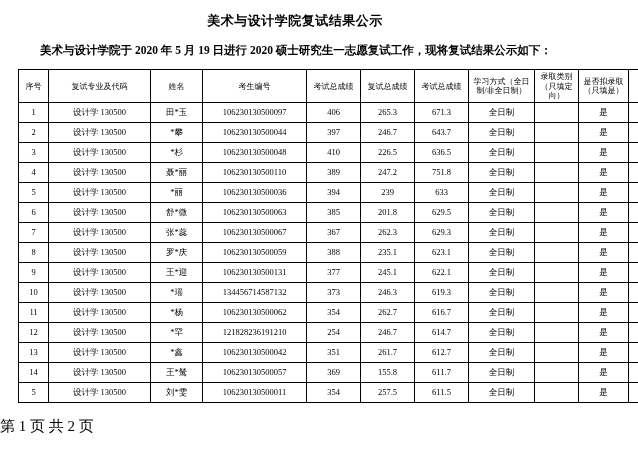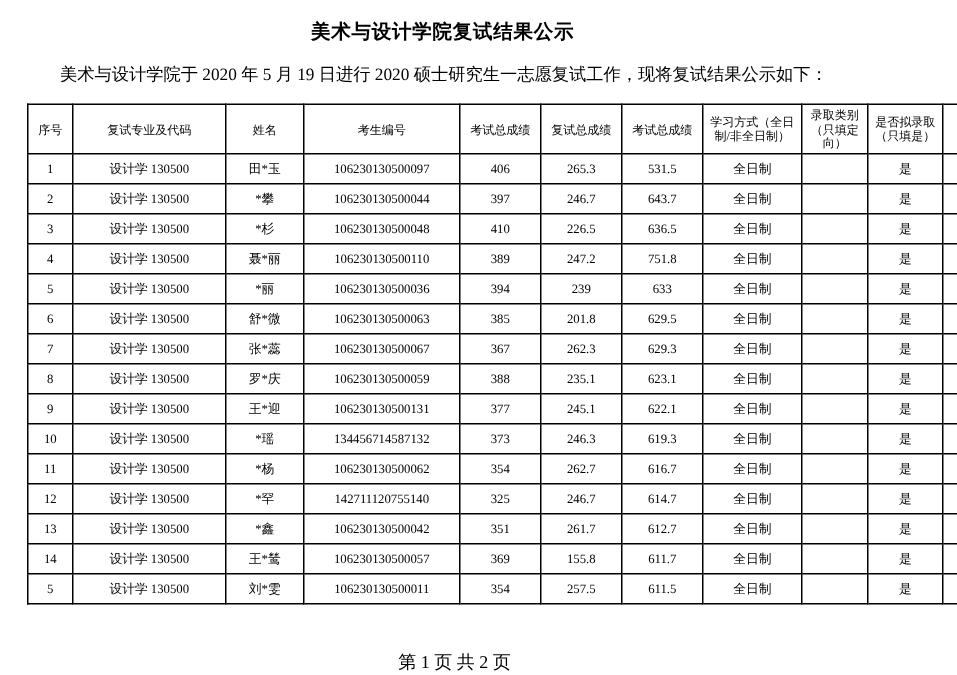--- a/index.html
+++ b/index.html
@@ -23,21 +23,21 @@
   }
   .doc-title {
     text-align: center;
     font-size: 13px;
     font-weight: bold;
     letter-spacing: 0.5px;
     margin: 2px 0 10px 0;
   }
   .intro {
     font-size: 11.5px;
-    font-weight: normal;
+    font-weight: bold;
     line-height: 1.85;
     text-align: justify;
     margin: 0 0 8px 0;
   }
   .intro .indent {
     display: inline-block;
     width: 22px;
   }
   table.results {
     width: 100%;
@@ -76,23 +76,23 @@
   col.c6 { width: 54px; }
   col.c7 { width: 66px; }
   col.c8 { width: 44px; }
   col.c9 { width: 50px; }
   col.c10 { width: 42px; }
 
   .footer {
     position: absolute;
     left: 0;
     right: 0;
-    bottom: 0;
-    text-align: center;
-    font-size: 12px;
+    bottom: 14px;
+    text-align: left;
+    font-size: 15px;
   }
 </style>
 </head>
 <body>
 
 <div class="page">
 
   <div class="doc-title">美术与设计学院复试结果公示</div>
 
   <p class="intro"><span class="indent"></span><span>美术与设计学院于 2020 年 5 月 19 日进行 2020 硕士研究生一志愿复试工作，现将复试结果公示如下：</span></p>
@@ -127,21 +127,21 @@
       </tr>
     </thead>
     <tbody>
       <tr>
         <td>1</td>
         <td>设计学 130500</td>
         <td>田*玉</td>
         <td>106230130500097</td>
         <td>406</td>
         <td>265.3</td>
-        <td>531.5</td>
+        <td>671.3</td>
         <td>全日制</td>
         <td></td>
         <td>是</td>
         <td></td>
       </tr>
       <tr>
         <td>2</td>
         <td>设计学 130500</td>
         <td>*攀</td>
         <td>106230130500044</td>
@@ -267,22 +267,22 @@
         <td>616.7</td>
         <td>全日制</td>
         <td></td>
         <td>是</td>
         <td></td>
       </tr>
       <tr>
         <td>12</td>
         <td>设计学 130500</td>
         <td>*罕</td>
-        <td>142711120755140</td>
-        <td>325</td>
+        <td>121828236191210</td>
+        <td>254</td>
         <td>246.7</td>
         <td>614.7</td>
         <td>全日制</td>
         <td></td>
         <td>是</td>
         <td></td>
       </tr>
       <tr>
         <td>13</td>
         <td>设计学 130500</td>

